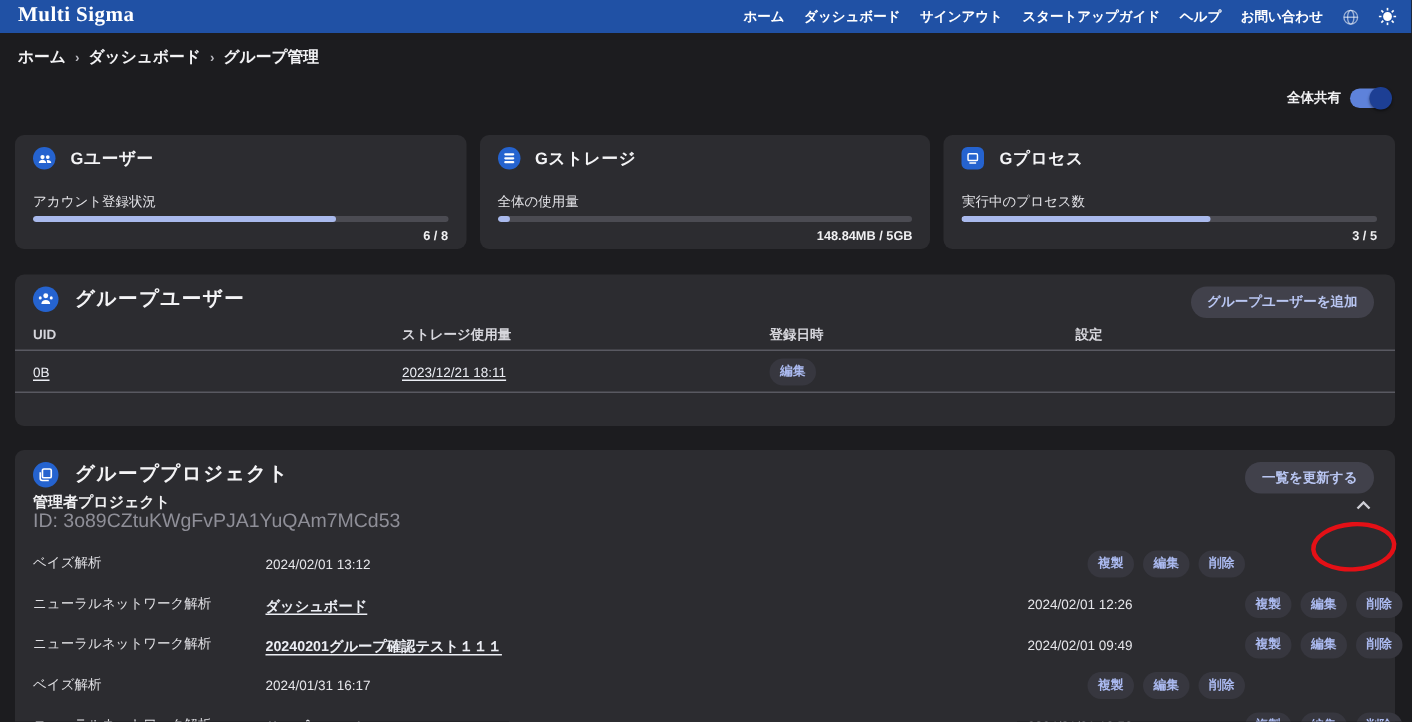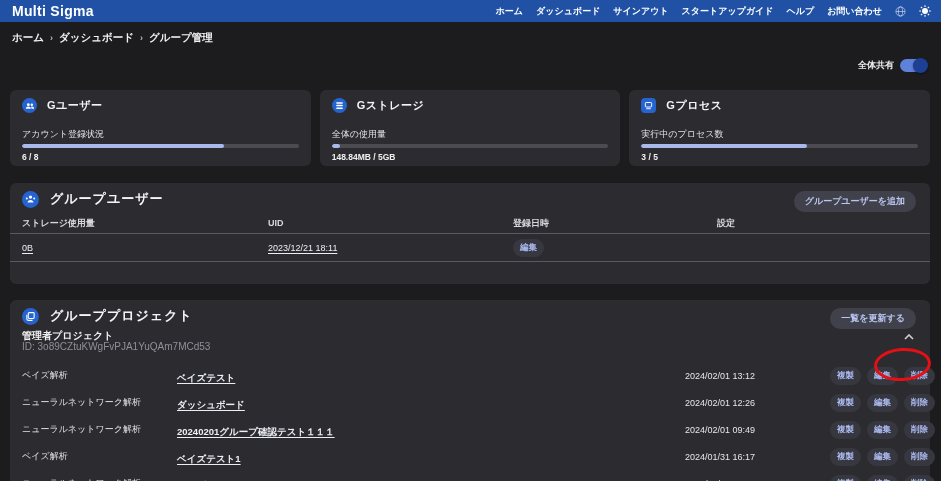--- a/index.html
+++ b/index.html
@@ -8,21 +8,21 @@
     background:#1c1c1f;
     font-family:"Liberation Sans","DejaVu Sans",sans-serif;
     color:#e9e9ec;
     position:relative;
   }
   
   .navbar {
     height:22px; background:#2051a5; display:flex; align-items:center;
     padding:0 10px 0 12px;
   }
-  .brand { font-size:14px; font-weight:bold; color:#fff; letter-spacing:.3px; cursor:pointer; }
+  .brand { font-size:14px; font-weight:bold; color:#fff; letter-spacing:.3px; cursor:pointer;font-family:Liberation Serif, serif; }
   .nav-links { margin-left:auto; display:flex; align-items:center; gap:13px; }
   .nav-links a { color:#fff; font-size:9px; font-weight:bold; text-decoration:none; cursor:pointer; white-space:nowrap; }
   .nav-ic { display:inline-flex; align-items:center; cursor:pointer; }
   
   .breadcrumb { padding:9px 12px 2px; font-size:10.5px; font-weight:bold; color:#f2f2f4; display:flex; gap:6px; align-items:center; }
   .breadcrumb .sep { color:#b9b9c0; font-size:9px; }
   .breadcrumb a { color:#f2f2f4; text-decoration:none; cursor:pointer; }
   
   .toggle-row { margin:9px 14px 0 0; height:18px; display:flex; justify-content:flex-end; align-items:center; gap:6px; }
   .toggle-label { font-size:9px; font-weight:bold; color:#f0f0f2; }
@@ -31,42 +31,42 @@
   
   .stats { display:flex; gap:9px; margin:16px 11px 0 10px; }
   .stat-card { flex:1; height:76px; background:#2c2c30; border-radius:6px; padding:8px 12px; }
   .stat-head { display:flex; gap:10px; height:18px; }
   .badge { width:15px; height:15px; border-radius:50%; background:#2563cf; display:inline-flex; align-items:center; justify-content:center; flex:none; }
   .badge.square { border-radius:4px; }
   .stat-title { font-size:11px; font-weight:bold; color:#f4f4f6; letter-spacing:.5px; }
   .stat-label { margin-top:12px; font-size:9px; color:#e2e2e6; }
   .bar { margin-top:3px; height:4px; background:#4b4b52; border-radius:2px; overflow:hidden; }
   .bar .fill { height:100%; background:#a9b9ec; border-radius:2px; }
-  .stat-value { margin-top:4px; text-align:left; font-size:8.5px; font-weight:bold; color:#f0f0f2; }
+  .stat-value { margin-top:4px; text-align:right; font-size:8.5px; font-weight:bold; color:#f0f0f2; }
   
   .card { background:#2c2c30; border-radius:6px; margin:0 11px 0 10px; position:relative; }
   .users-card { margin-top:17px; padding:6px 0 22px; }
   .card-head { display:flex; align-items:center; gap:11px; height:20px; padding:0 12px; }
   .badge-lg { width:17px; height:17px; border-radius:50%; background:#2563cf; display:inline-flex; align-items:center; justify-content:center; flex:none; }
   .card-title { font-size:13px; font-weight:bold; color:#f4f4f6; letter-spacing:1px; }
   .top-btn { position:absolute; right:14px; top:8px; background:#41414b; color:#b9c6f2; border:none;
     font-size:9px; font-weight:bold; padding:4px 11px; border-radius:11px; cursor:pointer; font-family:inherit; }
   
   .u-grid { display:grid; grid-template-columns:246px 245px 204px auto; align-items:center; padding:0 12px; }
   .u-th { height:20px; font-size:9px; font-weight:bold; color:#d6d6dc; display:flex; align-items:center; }
   .u-sep { border-bottom:1px solid #595961; margin:0; }
   .u-row { height:27px; font-size:9px; }
   .link { color:#eceef4; text-decoration:underline; text-underline-offset:2px; cursor:pointer; }
   .pill { background:#37373f; color:#aab9ef; border:none; font-size:8.5px; font-weight:bold;
     padding:3px 7px; border-radius:9px; cursor:pointer; font-family:inherit; white-space:nowrap; }
   
   .projects-card { margin-top:16px; padding:6px 0 10px; height:200px; }
   .sub-block { padding:4px 12px 0; position:relative; }
   .sub-title { font-size:10px; font-weight:bold; color:#f0f0f2; line-height:12px; }
-  .sub-id { font-size:10px; color:#8f8f98; line-height:10px; }
+  .sub-id { font-size:13px; color:#8f8f98; line-height:10px; }
   .chevron { position:absolute; right:16px; top:8px; cursor:pointer; display:inline-flex; }
   .p-rows { margin-top:10px; }
   .p-row { display:grid; grid-template-columns:155px 508px 145px auto; align-items:center; height:27px; padding:0 12px; }
   .p-type { font-size:9px; color:#e0e0e4; }
   .p-name { font-size:9.5px; font-weight:bold; }
   .p-date { font-size:9px; color:#e6e6ea; }
   .p-actions { display:flex; justify-content:flex-end; gap:6px; }
   
   .annotation {
     position:absolute; left:874px; top:348px; width:57px; height:33px;
@@ -193,22 +193,22 @@
           <path d="M2.8 9.4c0-1.8 1.4-2.9 3.2-2.9s3.2 1.1 3.2 2.9z"></path>
           <circle cx="2" cy="5" r="1.1"></circle>
           <circle cx="10" cy="5" r="1.1"></circle>
         </svg>
     </span>
     <span class="card-title">グループユーザー</span>
   </div>
   <button class="top-btn">グループユーザーを追加</button>
 
   <div class="u-grid" style="margin-top:4px;">
+    <span class="u-th">UID</span>
     <span class="u-th">ストレージ使用量</span>
-    <span class="u-th">UID</span>
     <span class="u-th">登録日時</span>
     <span class="u-th">設定</span>
   </div>
   <div class="u-sep"></div>
   <div class="u-grid u-row">
     <a class="link">0B</a>
     <a class="link">2023/12/21 18:11</a>
     <span><button class="pill">編集</button></span>
   </div>
   <div class="u-sep"></div>
@@ -233,21 +233,20 @@
       <svg width="10" height="6" viewBox="0 0 10 6" fill="none" stroke="#cfcfd6" stroke-width="1.6">
           <polyline points="1,5 5,1 9,5"></polyline>
         </svg>
     </span>
   </div>
 
   <div class="p-rows">
 
       <div class="p-row">
         <span class="p-type">ベイズ解析</span>
-        <span><a class="link p-name">ベイズテスト</a></span>
         <span class="p-date">2024/02/01 13:12</span>
         <span class="p-actions">
           <button class="pill">複製</button>
           <button class="pill">編集</button>
           <button class="pill">削除</button>
         </span>
       </div>
 
       <div class="p-row">
         <span class="p-type">ニューラルネットワーク解析</span>
@@ -266,21 +265,20 @@
         <span class="p-date">2024/02/01 09:49</span>
         <span class="p-actions">
           <button class="pill">複製</button>
           <button class="pill">編集</button>
           <button class="pill">削除</button>
         </span>
       </div>
 
       <div class="p-row">
         <span class="p-type">ベイズ解析</span>
-        <span><a class="link p-name">ベイズテスト1</a></span>
         <span class="p-date">2024/01/31 16:17</span>
         <span class="p-actions">
           <button class="pill">複製</button>
           <button class="pill">編集</button>
           <button class="pill">削除</button>
         </span>
       </div>
 
       <div class="p-row">
         <span class="p-type">ニューラルネットワーク解析</span>

